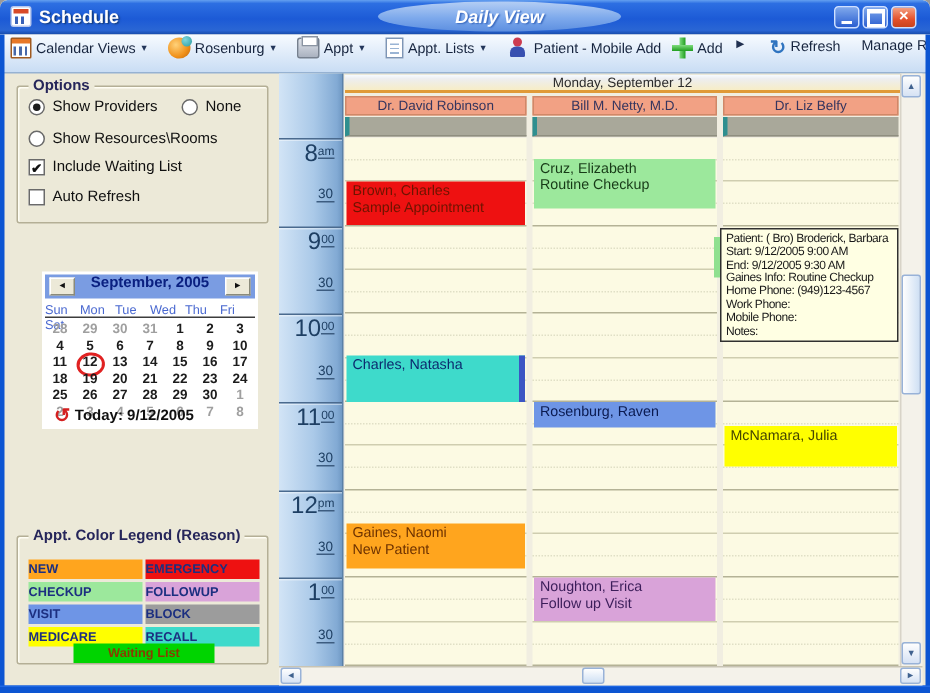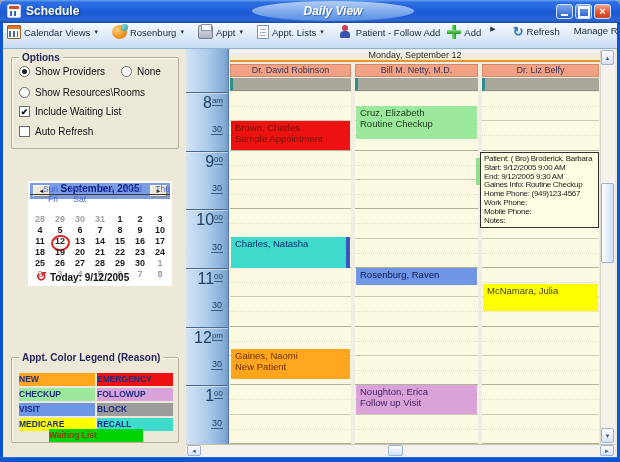--- a/index.html
+++ b/index.html
@@ -55,34 +55,34 @@
   .opt-row{position:absolute;display:flex;align-items:center;gap:5px;font-size:10px;color:#101010}
   .radio{width:11px;height:11px;border:1px solid #6a6a6a;border-radius:50%;background:#fff;position:relative;flex:0 0 auto}
   .radio.on::after{content:"";position:absolute;left:2px;top:2px;width:5px;height:5px;border-radius:50%;background:#1c1c1c}
   .checkbox{width:11px;height:11px;border:1px solid #6a6a6a;background:#fff;position:relative;flex:0 0 auto;font-size:9px;line-height:10px;text-align:center;color:#111;font-weight:bold}
 
   
   .cal-bg{left:28px;top:181px;width:144px;height:105px;background:#fff}
   .cal-head{left:30px;top:183px;width:140px;height:16px;background:#7a9ce2;display:flex;justify-content:center;font-size:10px;font-weight:bold;color:#0a2080}
   .cal-nav{position:absolute;top:2px;width:17px;height:12px;background:#ece9d8;border:1px solid #fff;border-right-color:#8a8a7a;border-bottom-color:#8a8a7a;font-size:6px;color:#111;display:flex;align-items:center;justify-content:center}
   .cal-prev{left:3px}.cal-next{right:3px}
-  .weekdays{left:30px;top:184px;width:140px;height:11px;display:grid;grid-template-columns:repeat(5,1fr);font-size:8.5px;color:#4968d0;text-align:right;border-bottom:1px solid #3c3c3c}
+  .weekdays{left:30px;top:201px;width:140px;height:11px;display:grid;grid-template-columns:repeat(6,1fr);font-size:8.5px;color:#4968d0;text-align:left;border-bottom:1px solid #3c3c3c}
   .cal-weeks{left:30px;top:214px;width:140px}
   .cal-week{display:grid;grid-template-columns:repeat(7,1fr);height:11px}
   .cal-day{font-size:9px;font-weight:bold;color:#1c1c1c;text-align:center;line-height:11px;position:relative}
   .cal-day.muted{color:#9f9f9f}
   .cal-day.sel::after{content:"";position:absolute;left:1px;top:-1px;width:15px;height:12px;border:2px solid #e02222;border-radius:50%;transform:rotate(-8deg)}
   .today-row{left:36px;top:271px;display:flex;align-items:center;gap:3px}
   .today-glyph{color:#d42020;font-weight:bold;font-size:13px;line-height:12px}
   .today-label{font-size:10px;font-weight:bold;color:#101010}
 
   
   .legend-box{left:11px;top:357px;width:168px;height:86px}
   .leg-item{position:absolute;width:76px;height:13px;font-size:8.5px;font-weight:bold;color:#1c2f80;text-align:left;line-height:13px}
-  .leg-wait{position:absolute;left:37px;top:71px;width:94px;height:13px;font-size:8.5px;font-weight:bold;color:#8a3c00;line-height:13px}
+  .leg-wait{position:absolute;left:37px;top:71px;width:94px;height:13px;font-size:8.5px;font-weight:bold;color:#8a3c00;text-align:center;line-height:13px}
 
   
   .grid-base{left:229px;top:50px;width:371px;height:394px;background:#f1eee1}
   .gutter{left:186px;top:49px;width:43px;height:395px;background:linear-gradient(90deg,#d2e4f6 0%,#aac9e8 55%,#82aad4 92%,#7099c4 100%);border-right:1px solid #5a80a8;overflow:hidden}
   .g-line{position:absolute;left:0;width:43px;height:1px;background:#4a6a8e;box-shadow:0 1px 0 rgba(255,255,255,.45)}
   .g-hour{position:absolute;right:5px;display:flex;align-items:flex-start}
   .g-num{font-size:16px;line-height:15px;color:#1e3f63}
   .g-suffix{font-size:8px;line-height:9px;color:#1e3f63;border-bottom:1px solid #3c5c80;margin-top:1px}
   .g-half{position:absolute;right:5px;font-size:9px;color:#1e3f63;border-bottom:1px solid #3c5c80;padding:0 1px}
   .date-banner{left:230px;top:50px;width:370px;height:12px;background:linear-gradient(180deg,#f6fbff 0%,#edeef0 25%,#f7edc6 100%);border-bottom:2px solid #e09a38;font-size:9px;color:#2c2c2c;text-align:center;line-height:11px}
@@ -144,21 +144,21 @@
     </div>
     <div class="tsep"></div>
     <div class="tbtn">
       <span class="icon document-icon"></span>
       <span>Appt. Lists</span>
       <span class="caret">▾</span>
     </div>
     <div class="tsep"></div>
     <div class="tbtn">
       <span class="icon patient-icon"></span>
-      <span>Patient - Follow Add</span>
+      <span>Patient - Mobile Add</span>
     </div>
     <div class="tbtn">
       <span class="icon plus-icon"></span>
       <span>Add</span>
     </div>
     <div class="tbtn">
       <span class="play-glyph">▶</span>
     </div>
     <div class="tsep"></div>
     <div class="tbtn">

